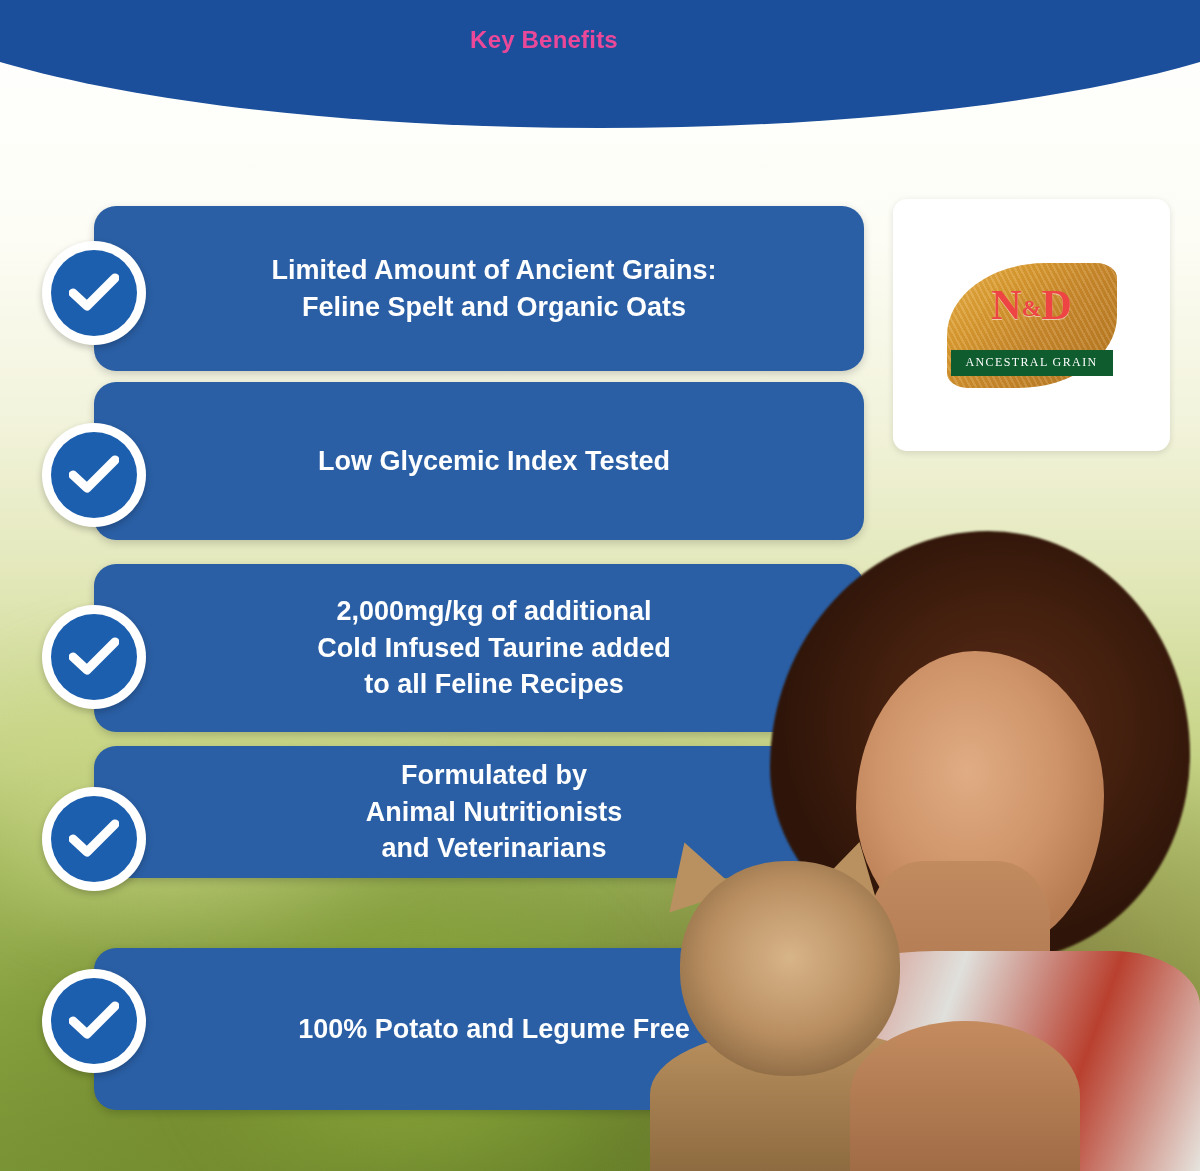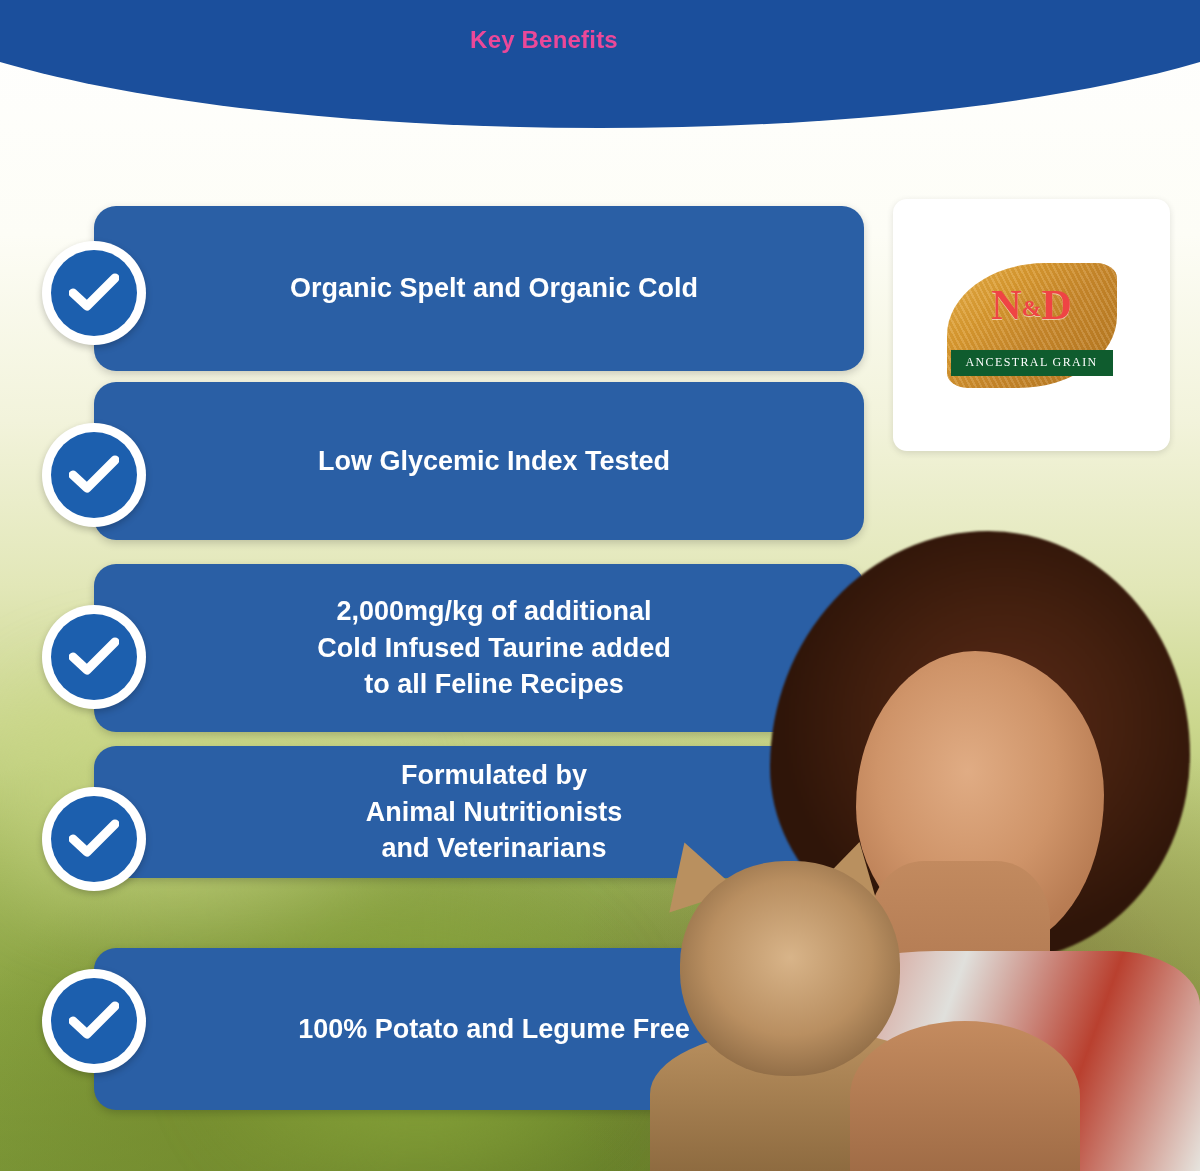--- a/index.html
+++ b/index.html
@@ -293,21 +293,22 @@
         <span>ANCESTRAL GRAIN</span>
       </div>
     </div>
   </div>
 
   <div class="benefits">
 
     <div class="benefit-row row-0">
       <div class="benefit-pill">
         <div class="benefit-text">
-          <div>Organic Spelt and Organic Cold</div>
+          <div>Limited Amount of Ancient Grains:</div>
+          <div>Feline Spelt and Organic Oats</div>
         </div>
       </div>
       <div class="check-badge">
         <div class="check-inner">
           <svg width="50" height="40" viewBox="0 0 50 40" aria-hidden="true">
             <path d="M4,20 L18,33 L46,5" fill="none" stroke="#ffffff" stroke-width="9" stroke-linecap="round" stroke-linejoin="round"></path>
           </svg>
         </div>
       </div>
     </div>

